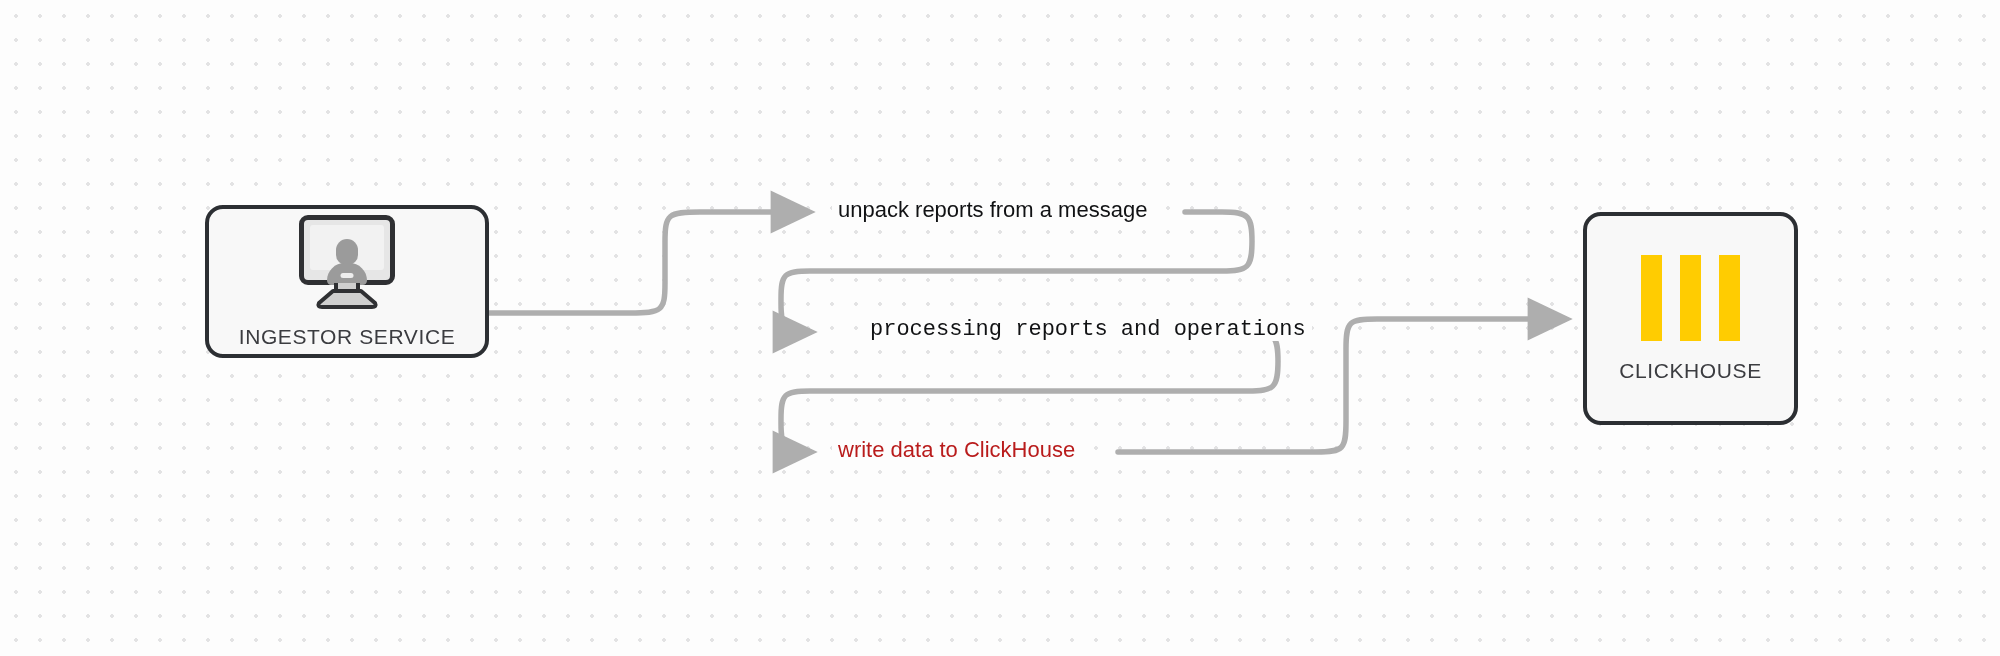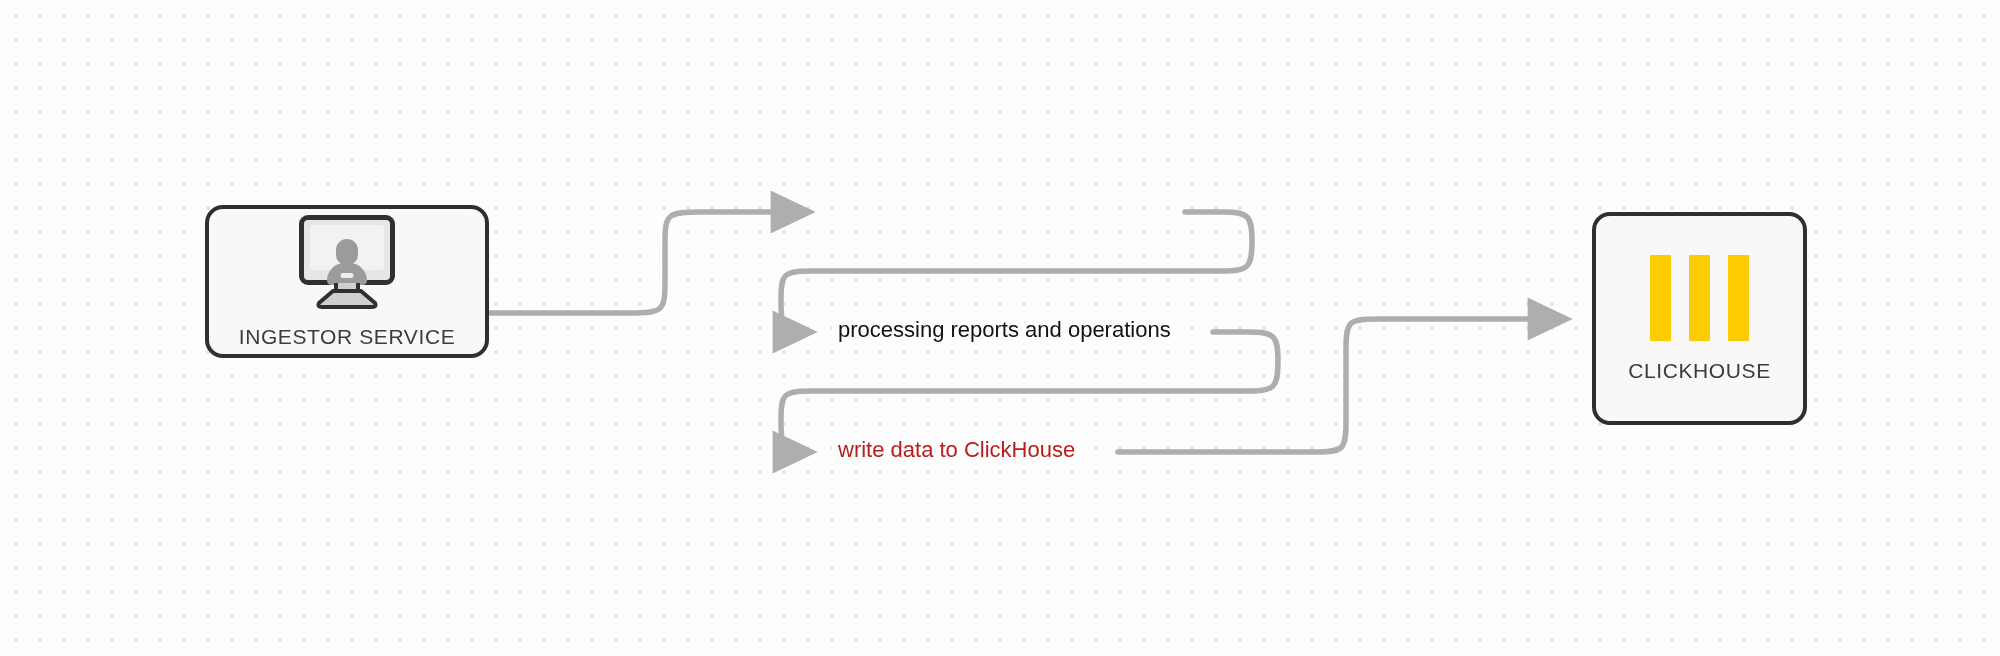--- a/index.html
+++ b/index.html
@@ -154,21 +154,21 @@
   .edge-label {
     position: absolute;
     font-size: 22px;
     color: #111214;
     white-space: nowrap;
     line-height: 1;
     background: #fdfdfd;
     padding: 0 6px;
   }
   #edge-label-0 { left: 832px; top: 199px; }
-  #edge-label-1 { left: 832px; top: 319px; }
+  #edge-label-1 { left: 864px; top: 319px; font-family: Liberation Mono, monospace; }
   #edge-label-2 { left: 832px; top: 439px; }
 </style>
 </head>
 <body>
 
 <div id="canvas">
 
   <svg id="edges" viewBox="0 0 2000 656" xmlns="http://www.w3.org/2000/svg">
     <defs>
       <marker id="arrowhead" markerWidth="9" markerHeight="9" refX="7.2" refY="4.5" orient="auto" markerUnits="strokeWidth">
@@ -220,25 +220,26 @@
         <div class="mon-dot"></div>
       </div>
       <div class="mon-neck"></div>
       <svg class="mon-base-shape" viewBox="0 0 64 22" xmlns="http://www.w3.org/2000/svg">
         <path d="M18,4 L46,4 L60,16 Q62,20 57,20 L7,20 Q2,20 4,16 Z" fill="#cfcfcf" stroke="#2f3033" stroke-width="4" stroke-linejoin="round"></path>
       </svg>
     </div>
     <div class="node-label" style="color: rgb(59, 60, 64);">INGESTOR SERVICE</div>
   </div>
 
-  <div class="node" id="node-clickhouse" style="border-color: rgb(44, 47, 51); background: rgb(248, 248, 248); margin-left: 9px;">
+  <div class="node" id="node-clickhouse" style="border-color: rgb(44, 47, 51); background: rgb(248, 248, 248);">
     <div class="ch-logo">
       <div class="ch-bar" style="background: rgb(255, 204, 1);"></div>
       <div class="ch-bar" style="background: rgb(255, 204, 1);"></div>
       <div class="ch-bar" style="background: rgb(255, 204, 1);"></div>
     </div>
     <div class="node-label" style="color: rgb(59, 60, 64);">CLICKHOUSE</div>
   </div>
 
+  <div class="edge-label" id="edge-label-0" style="color: rgb(17, 18, 20); background: rgb(253, 253, 253);">unpack reports from a message</div>
   <div class="edge-label" id="edge-label-1" style="color: rgb(17, 18, 20); background: rgb(253, 253, 253);">processing reports and operations</div>
   <div class="edge-label" id="edge-label-2" style="color: #b91c1c; background: rgb(253, 253, 253);">write data to ClickHouse</div>
 
 </div>
 
 </body></html>

